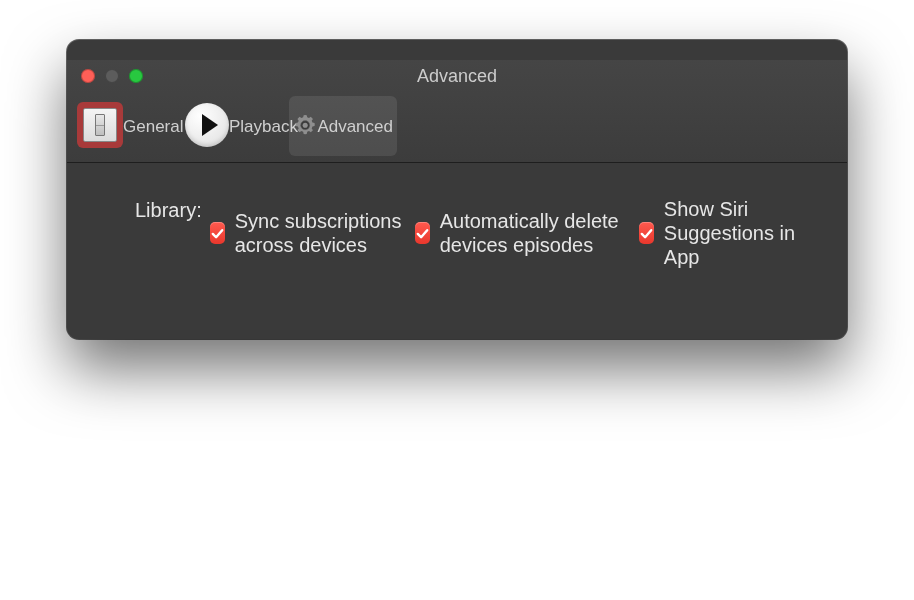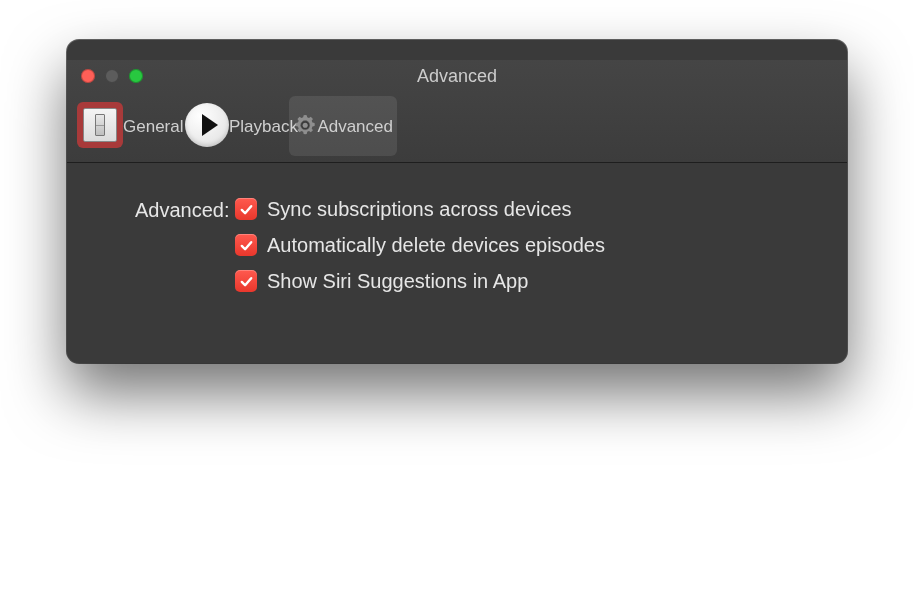--- a/index.html
+++ b/index.html
@@ -133,21 +133,21 @@
       color: #e6e6e6;
     }
     .form-label {
       width: 100px;
       text-align: right;
       padding-right: 8px;
       padding-top: 2px;
     }
     .options {
       display: flex;
-      flex-direction: column;
+      flex-direction: row;
       gap: 12px;
     }
     .option {
       display: flex;
       align-items: center;
       gap: 10px;
     }
     .checkbox {
       width: 22px; height: 22px;
       border-radius: 5px;
@@ -200,21 +200,21 @@
             </g>
           </svg>
         </div>
         <div class="tool-label">Advanced</div>
       </div>
     </div>
   </div>
 
   <div class="content">
     <div class="form-row">
-      <div class="form-label">Advanced:</div>
+      <div class="form-label">Library:</div>
       <div class="options">
         <label class="option">
           <span class="checkbox">
             <svg viewBox="0 0 16 16">
                 <path class="check-path" d="M3 8.5 L6.5 12 L13 4.5"></path>
               </svg>
           </span>
           <span class="option-text">Sync subscriptions across devices</span>
         </label>
         <label class="option">

